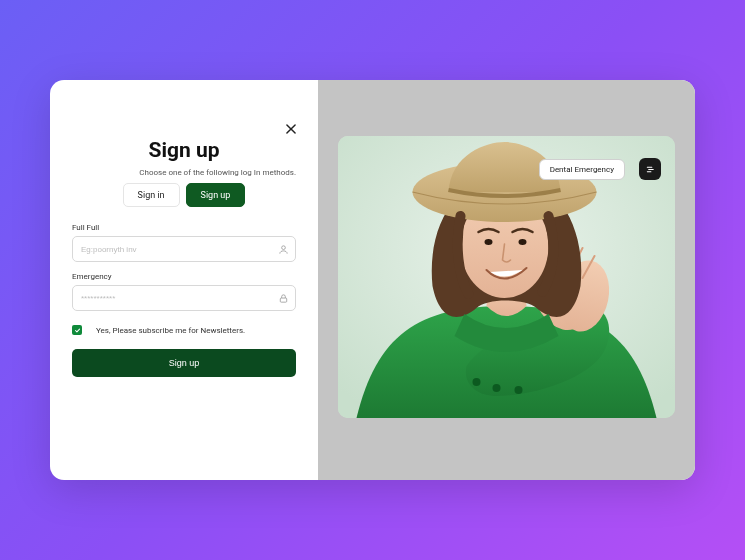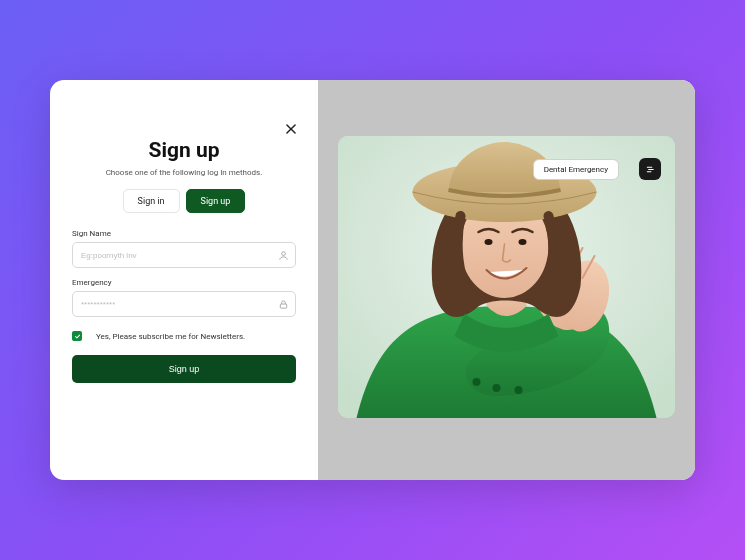--- a/index.html
+++ b/index.html
@@ -50,22 +50,22 @@
     font-size: 21px;
     font-weight: 700;
     color: #111;
     text-align: center;
     margin-bottom: 6px;
     margin-top: 14px;
   }
   .subtitle {
     font-size: 8px;
     color: #555;
-    text-align: center;
-    margin-bottom: 12px;
+    text-align: right;
+    margin-bottom: 6px;
   }
   .tabs {
     display: flex;
     justify-content: center;
     gap: 6px;
     margin-bottom: 16px;
     align-items: center;
   }
   .tab {
     font-size: 9px;
@@ -185,21 +185,21 @@
     inset: 0;
     width: 100%;
     height: 100%;
   }
   .hero-badges {
     position: absolute;
     top: 22px;
     right: 14px;
     display: flex;
     align-items: flex-end;
-    gap: 20px;
+    gap: 14px;
     z-index: 5;
   }
   .pill {
     background: #fff;
     border: 1px solid #d0d0d0;
     border-radius: 6px;
     padding: 5px 10px;
     font-size: 8px;
     color: #222;
     cursor: pointer;
@@ -236,21 +236,21 @@
 
     <h1 class="title">Sign up</h1>
     <p class="subtitle">Choose one of the following log In methods.</p>
 
     <div class="tabs">
       <div class="tab">Sign in</div>
       <div class="tab active">Sign up</div>
     </div>
 
     <div class="field-group">
-      <label class="field-label">Sign Name</label>
+      <label class="field-label">Full Full</label>
       <div class="input-wrap">
         <input type="text" class="text-input" placeholder="Eg:poornyth inv" style="">
         <span class="input-icon">
           <svg viewBox="0 0 24 24" fill="none" stroke="currentColor" stroke-width="1.8">
             <circle cx="12" cy="8" r="4"></circle>
             <path d="M4 21c0-4 4-6 8-6s8 2 8 6"></path>
           </svg>
         </span>
       </div>
     </div>

